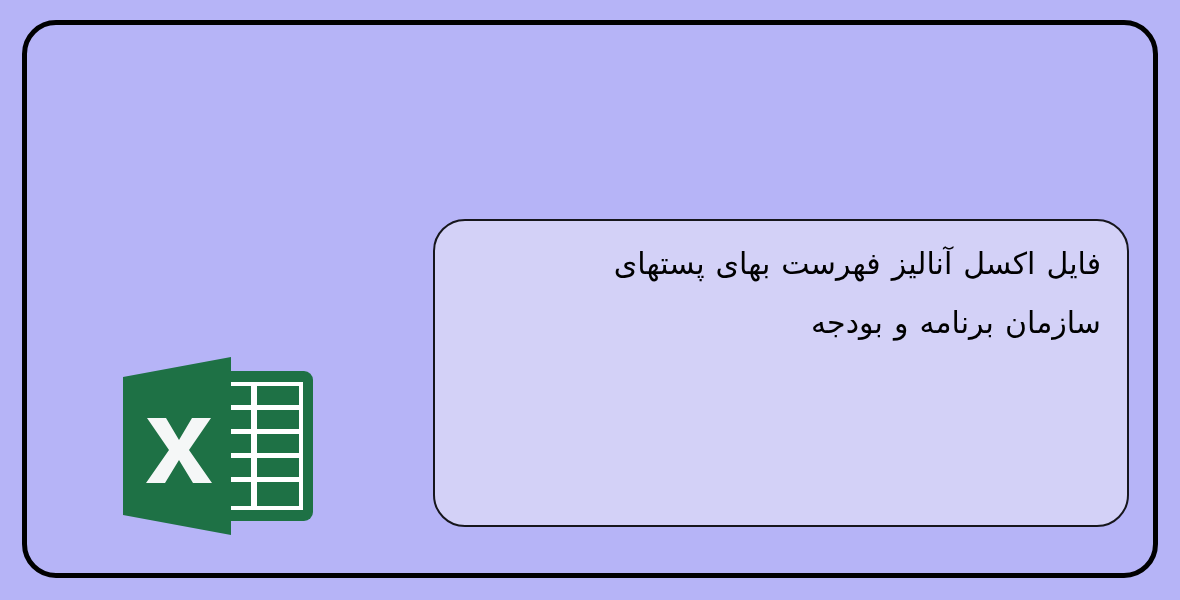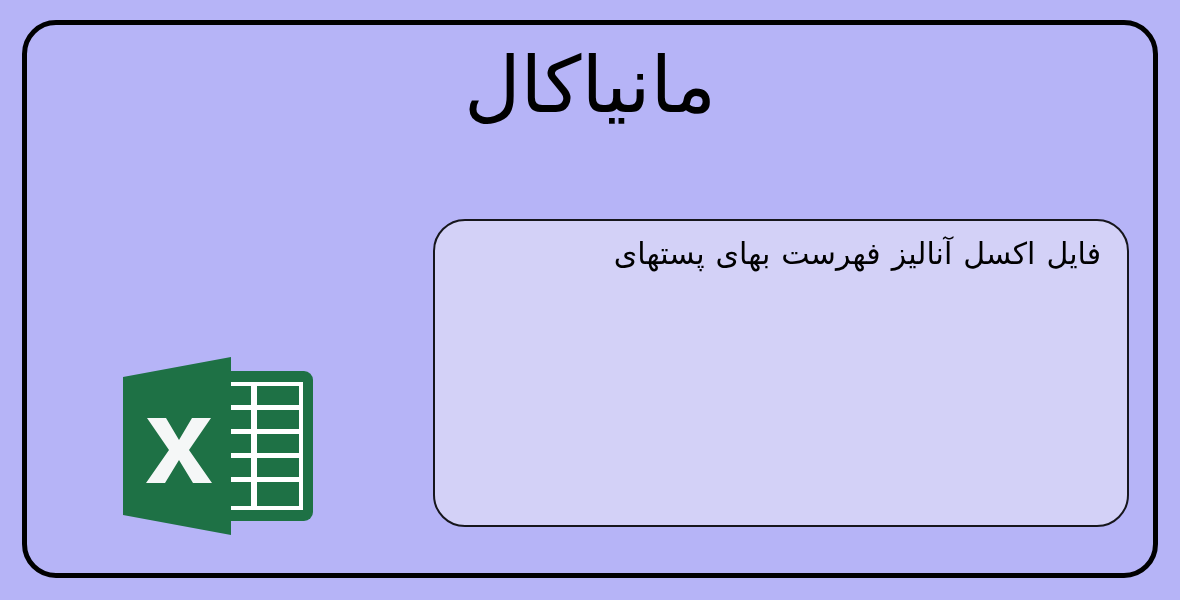--- a/index.html
+++ b/index.html
@@ -63,42 +63,41 @@
   .desc-panel {
     position: absolute;
     left: 406px;
     top: 194px;
     width: 696px;
     height: 308px;
     box-sizing: border-box;
     border: 2px solid #16161c;
     border-radius: 32px;
     background: #d3d1f7;
-    padding: 4px 26px 18px 26px;
+    padding: 14px 26px 18px 26px;
     direction: rtl;
     overflow: hidden;
   }
   .desc-text {
     font-family: "DejaVu Sans", sans-serif;
     color: #000000;
     font-size: 30px;
     line-height: 1.95;
     text-align: justify;
     text-align-last: right;
     direction: rtl;
     unicode-bidi: isolate;
     word-spacing: 0.05em;
   }
 </style>
 </head>
 <body>
 
 <div class="card-frame">
 
-  <div class="title">مانیاکال</div>
 
   <div class="excel-icon">
     <svg viewBox="0 0 210 182" xmlns="http://www.w3.org/2000/svg" aria-hidden="true">
 
       <rect x="86" y="16" width="114" height="150" rx="9" ry="9" fill="#1e7145"></rect>
       <rect x="96" y="27" width="94" height="128" fill="#ffffff"></rect>
 
       <g fill="#1e7145">
         <rect x="100" y="31" width="38" height="19"></rect>
         <rect x="144" y="31" width="42" height="19"></rect>
@@ -114,15 +113,16 @@
 
       <path d="M10 22 L118 2 L118 180 L10 160 Z" fill="#1e7145"></path>
       <g>
         <path d="M34 63 L53 63 L66 85 L79 63 L98 63 L76 95 L99 128 L80 128 L66 105 L52 128 L33 128 L56 95 Z" fill="#f5f7f7"></path>
       </g>
     </svg>
   </div>
 
   <div class="desc-panel">
     <div class="desc-text">فایل اکسل آنالیز فهرست بهای پستهای</div>
+    <div class="desc-text">سازمان برنامه و بودجه</div>
   </div>
 
 </div>
 
 </body></html>

